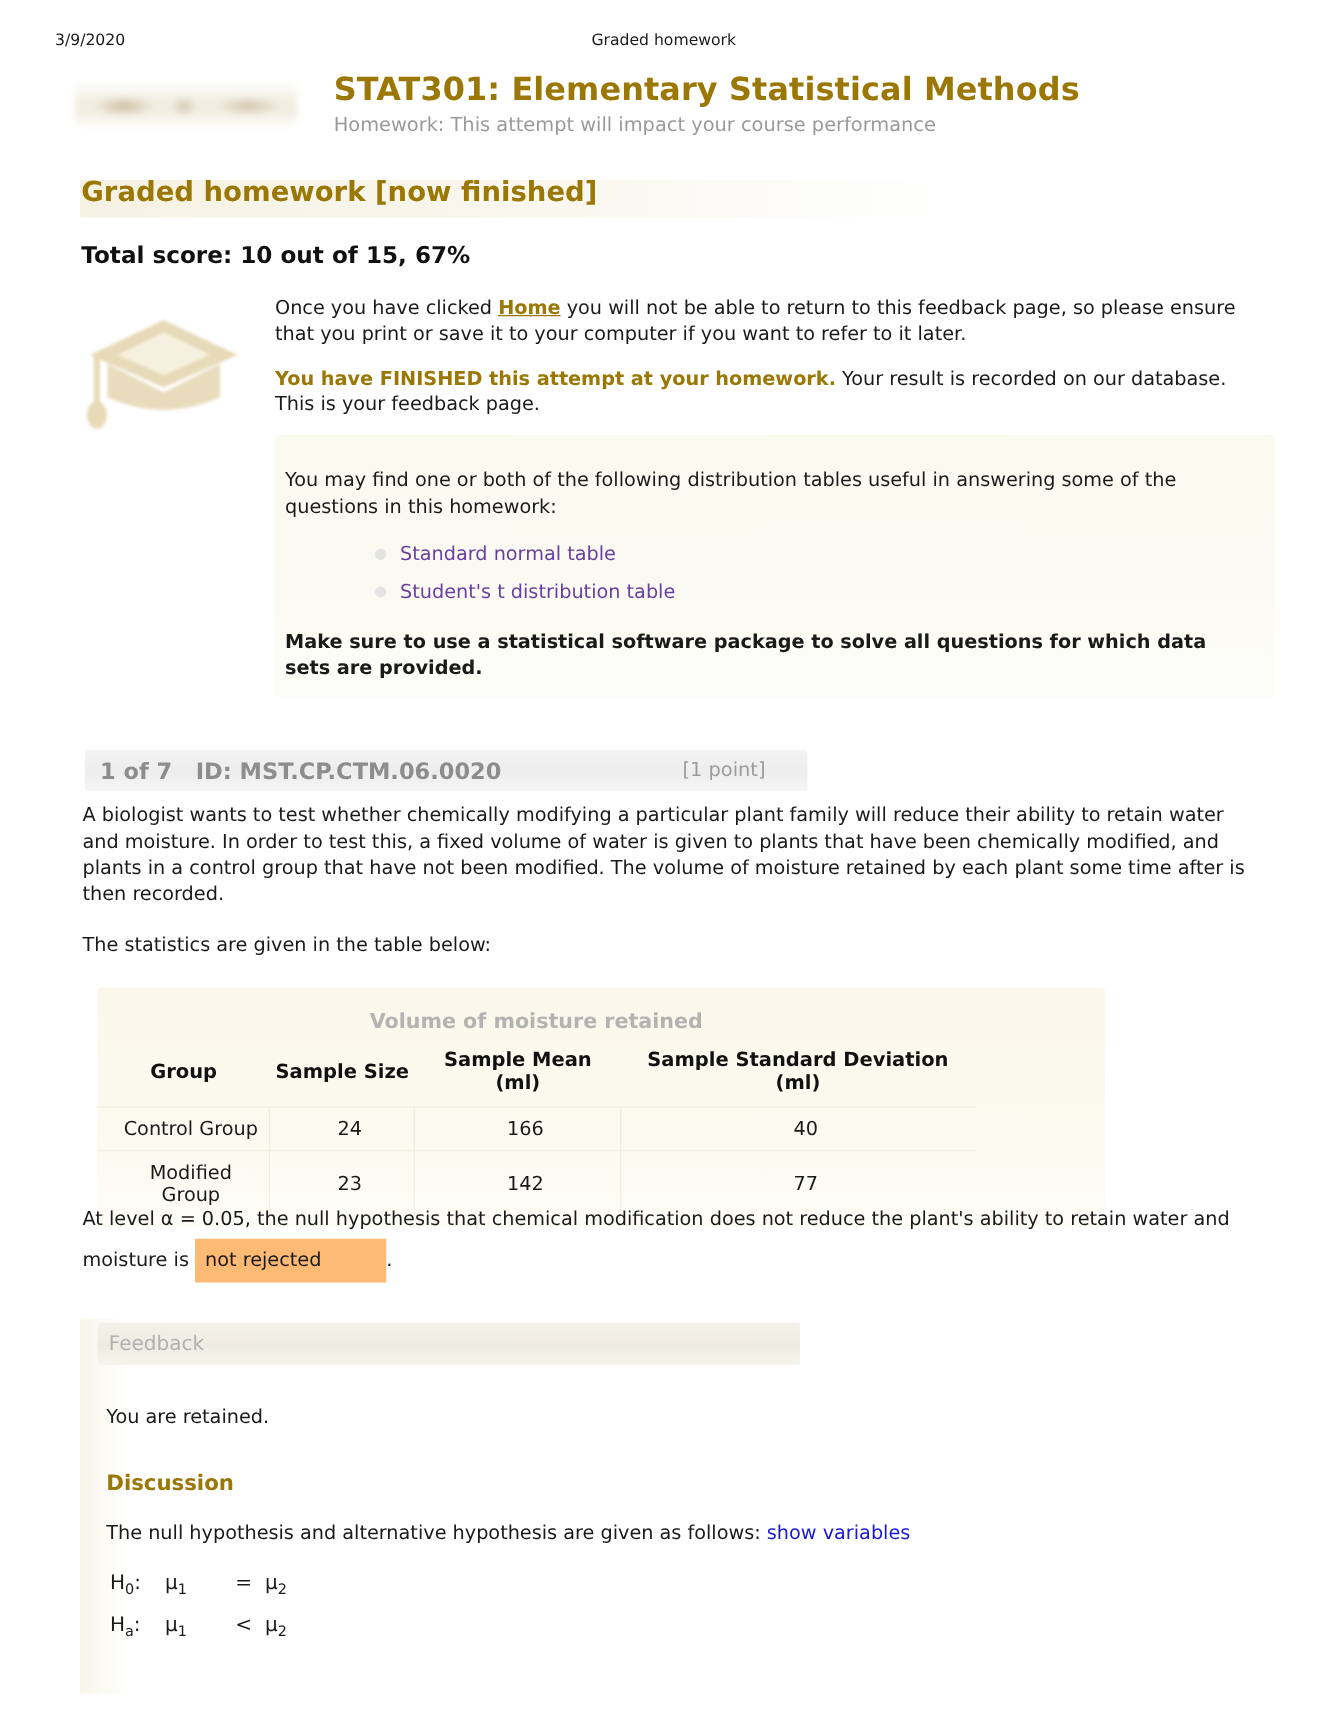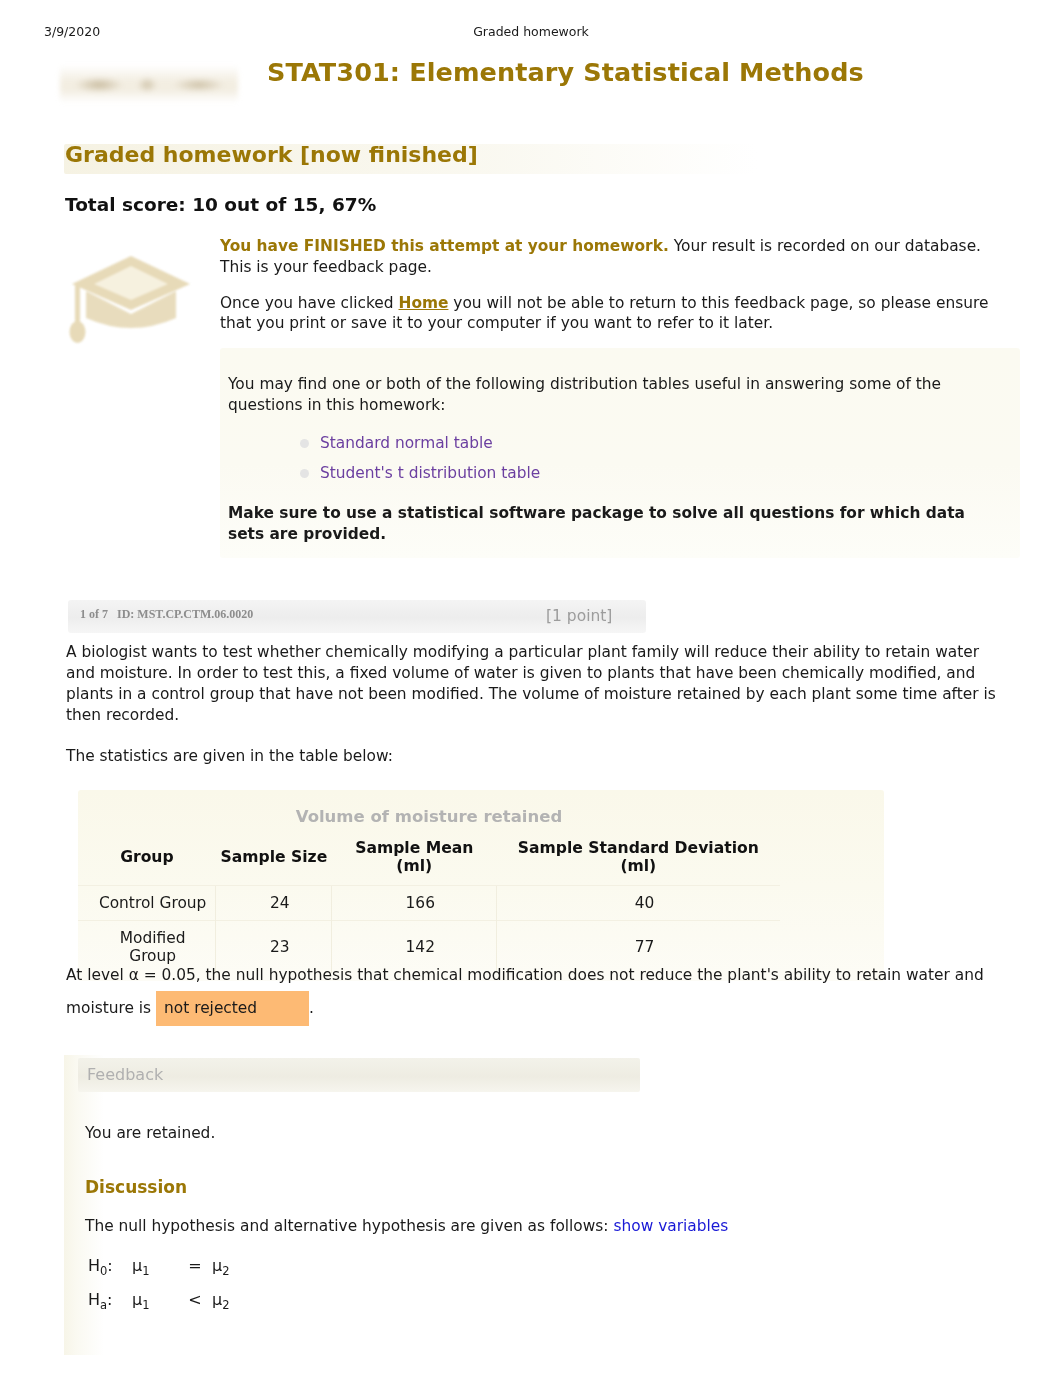--- a/index.html
+++ b/index.html
@@ -209,24 +209,23 @@
     top: 600px;
     width: 578px;
     height: 33px;
     background: linear-gradient(180deg, #f4f4f4 0%, #ededed 52%, #f6f6f6 100%);
     border-radius: 3px;
   }
   .q-meta-left {
     position: absolute;
     left: 80px;
     top: 607px;
-    font-size: 12px;
+    font-size: 18px;
     font-weight: bold;
     color: #8d8d8d;
-    font-family: Liberation Serif, serif;
   }
   .q-meta-points {
     position: absolute;
     left: 546px;
     top: 607px;
     font-size: 15.5px;
     color: #9c9c9c;
   }
 
   
@@ -385,43 +384,44 @@
 <body>
 
 <div class="print-header">
   <span class="ph-date">3/9/2020</span>
   <span class="ph-title">Graded homework</span>
 </div>
 
 <div class="course-banner">
   <div class="logo-ghost"></div>
   <div class="course-title">STAT301: Elementary Statistical Methods</div>
+  <div class="course-sub">Homework: This attempt will impact your course performance</div>
 </div>
 
 <div class="page-heading-wrap">
   <div class="page-heading-band"></div>
   <div class="page-heading">Graded homework [now finished]</div>
 </div>
 
 <div class="total-score">Total score: 10 out of 15, 67%</div>
 
 <svg class="cap-icon" viewBox="0 0 135 110">
   <path d="M67 16 L126 44 L67 70 L8 44 Z" fill="#d9c48d"></path>
   <path d="M67 26 L104 44 L67 60 L30 44 Z" fill="#f2e9cd"></path>
   <path d="M22 51 L22 78 Q67 98 112 78 L112 51 L67 74 Z" fill="#dbc896"></path>
   <rect x="11" y="44" width="5" height="40" fill="#d9c48d"></rect>
   <ellipse cx="13.5" cy="92" rx="8" ry="11" fill="#d9c48d"></ellipse>
 </svg>
 
 <div class="intro">
   <p>
-    <span class="hl">You have FINISHED this attempt at your homework.</span><span> Your result is recorded on our database. This is your feedback page.</span>
+    <span>Once you have clicked </span><a class="home-link" href="#">Home</a><span> you will not be able to return to this feedback page, so please ensure that you print or save it to your computer if you want to refer to it later.</span>
   </p>
   <p>
-    <span>Once you have clicked </span><a class="home-link" href="#">Home</a><span> you will not be able to return to this feedback page, so please ensure that you print or save it to your computer if you want to refer to it later.</span>
+    <span class="hl">You have FINISHED this attempt at your homework.</span><span> Your result is recorded on our database. This is your feedback page.</span>
   </p>
 </div>
 
 <div class="notice-panel">
   <div class="notice-body">
     <p>You may find one or both of the following distribution tables useful in answering some of the questions in this homework:</p>
     <ul class="link-list">
       <li>
         <a class="dist-link" href="#">Standard normal table</a>
       </li>

